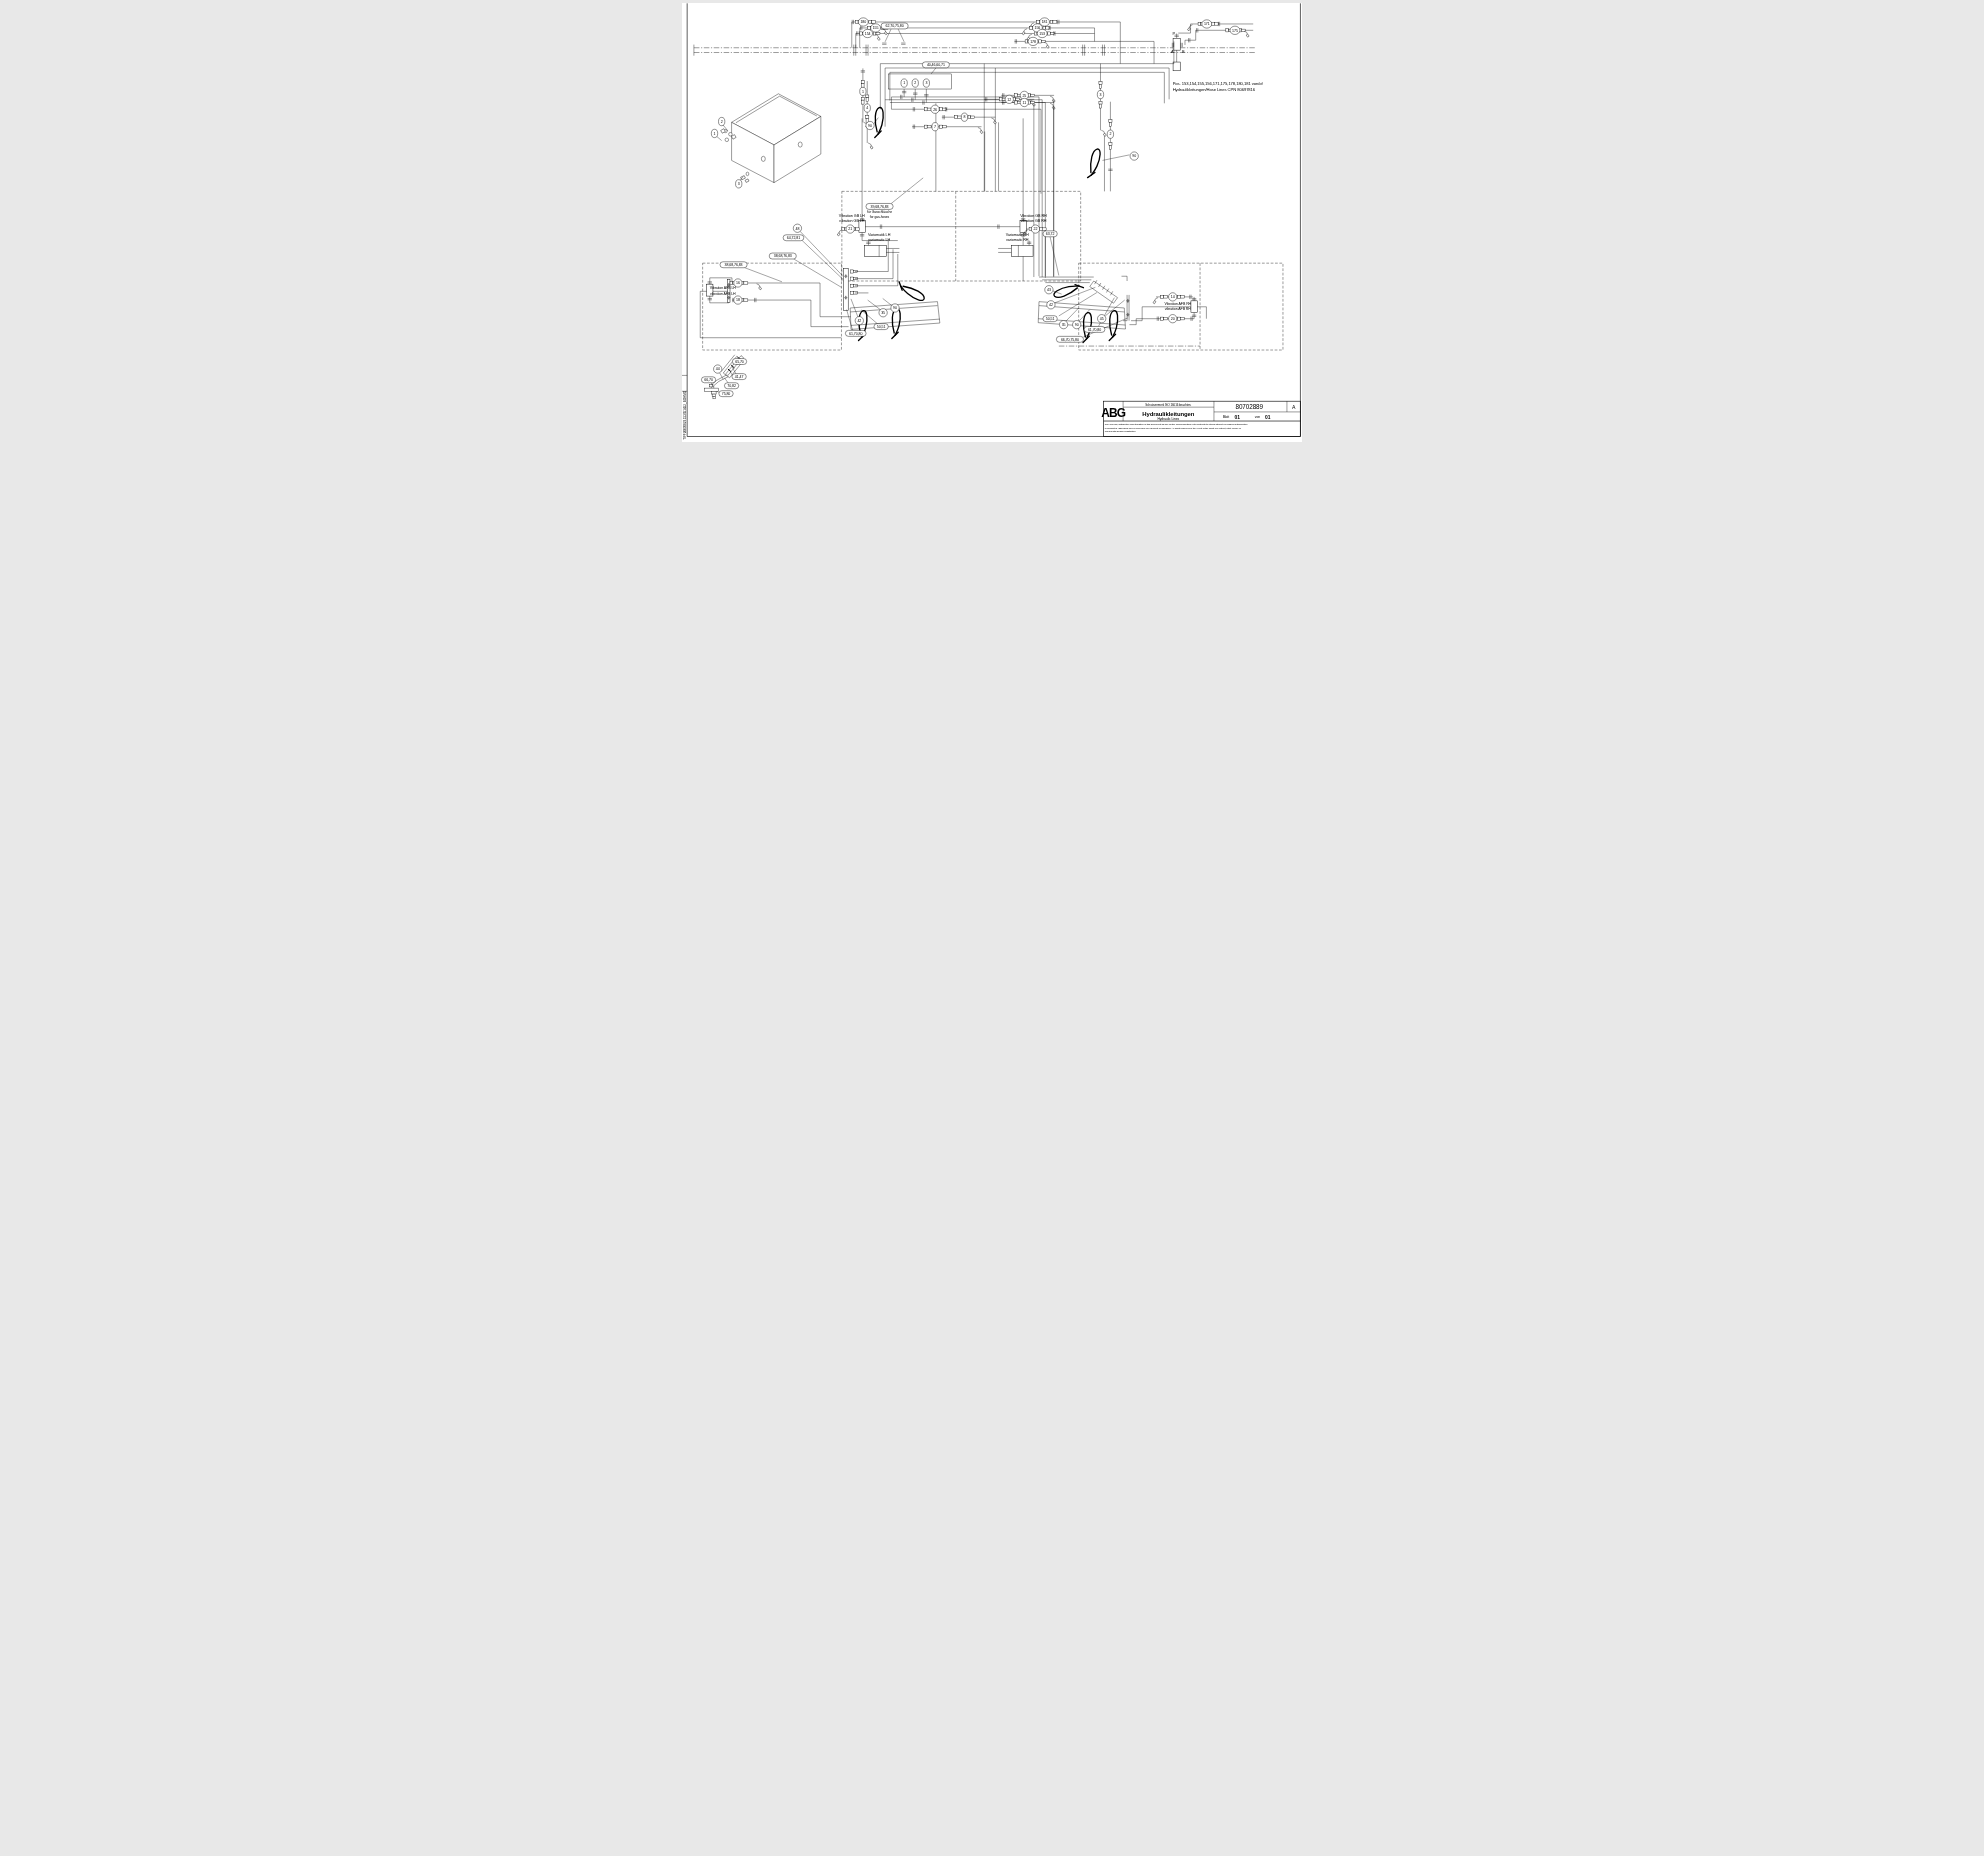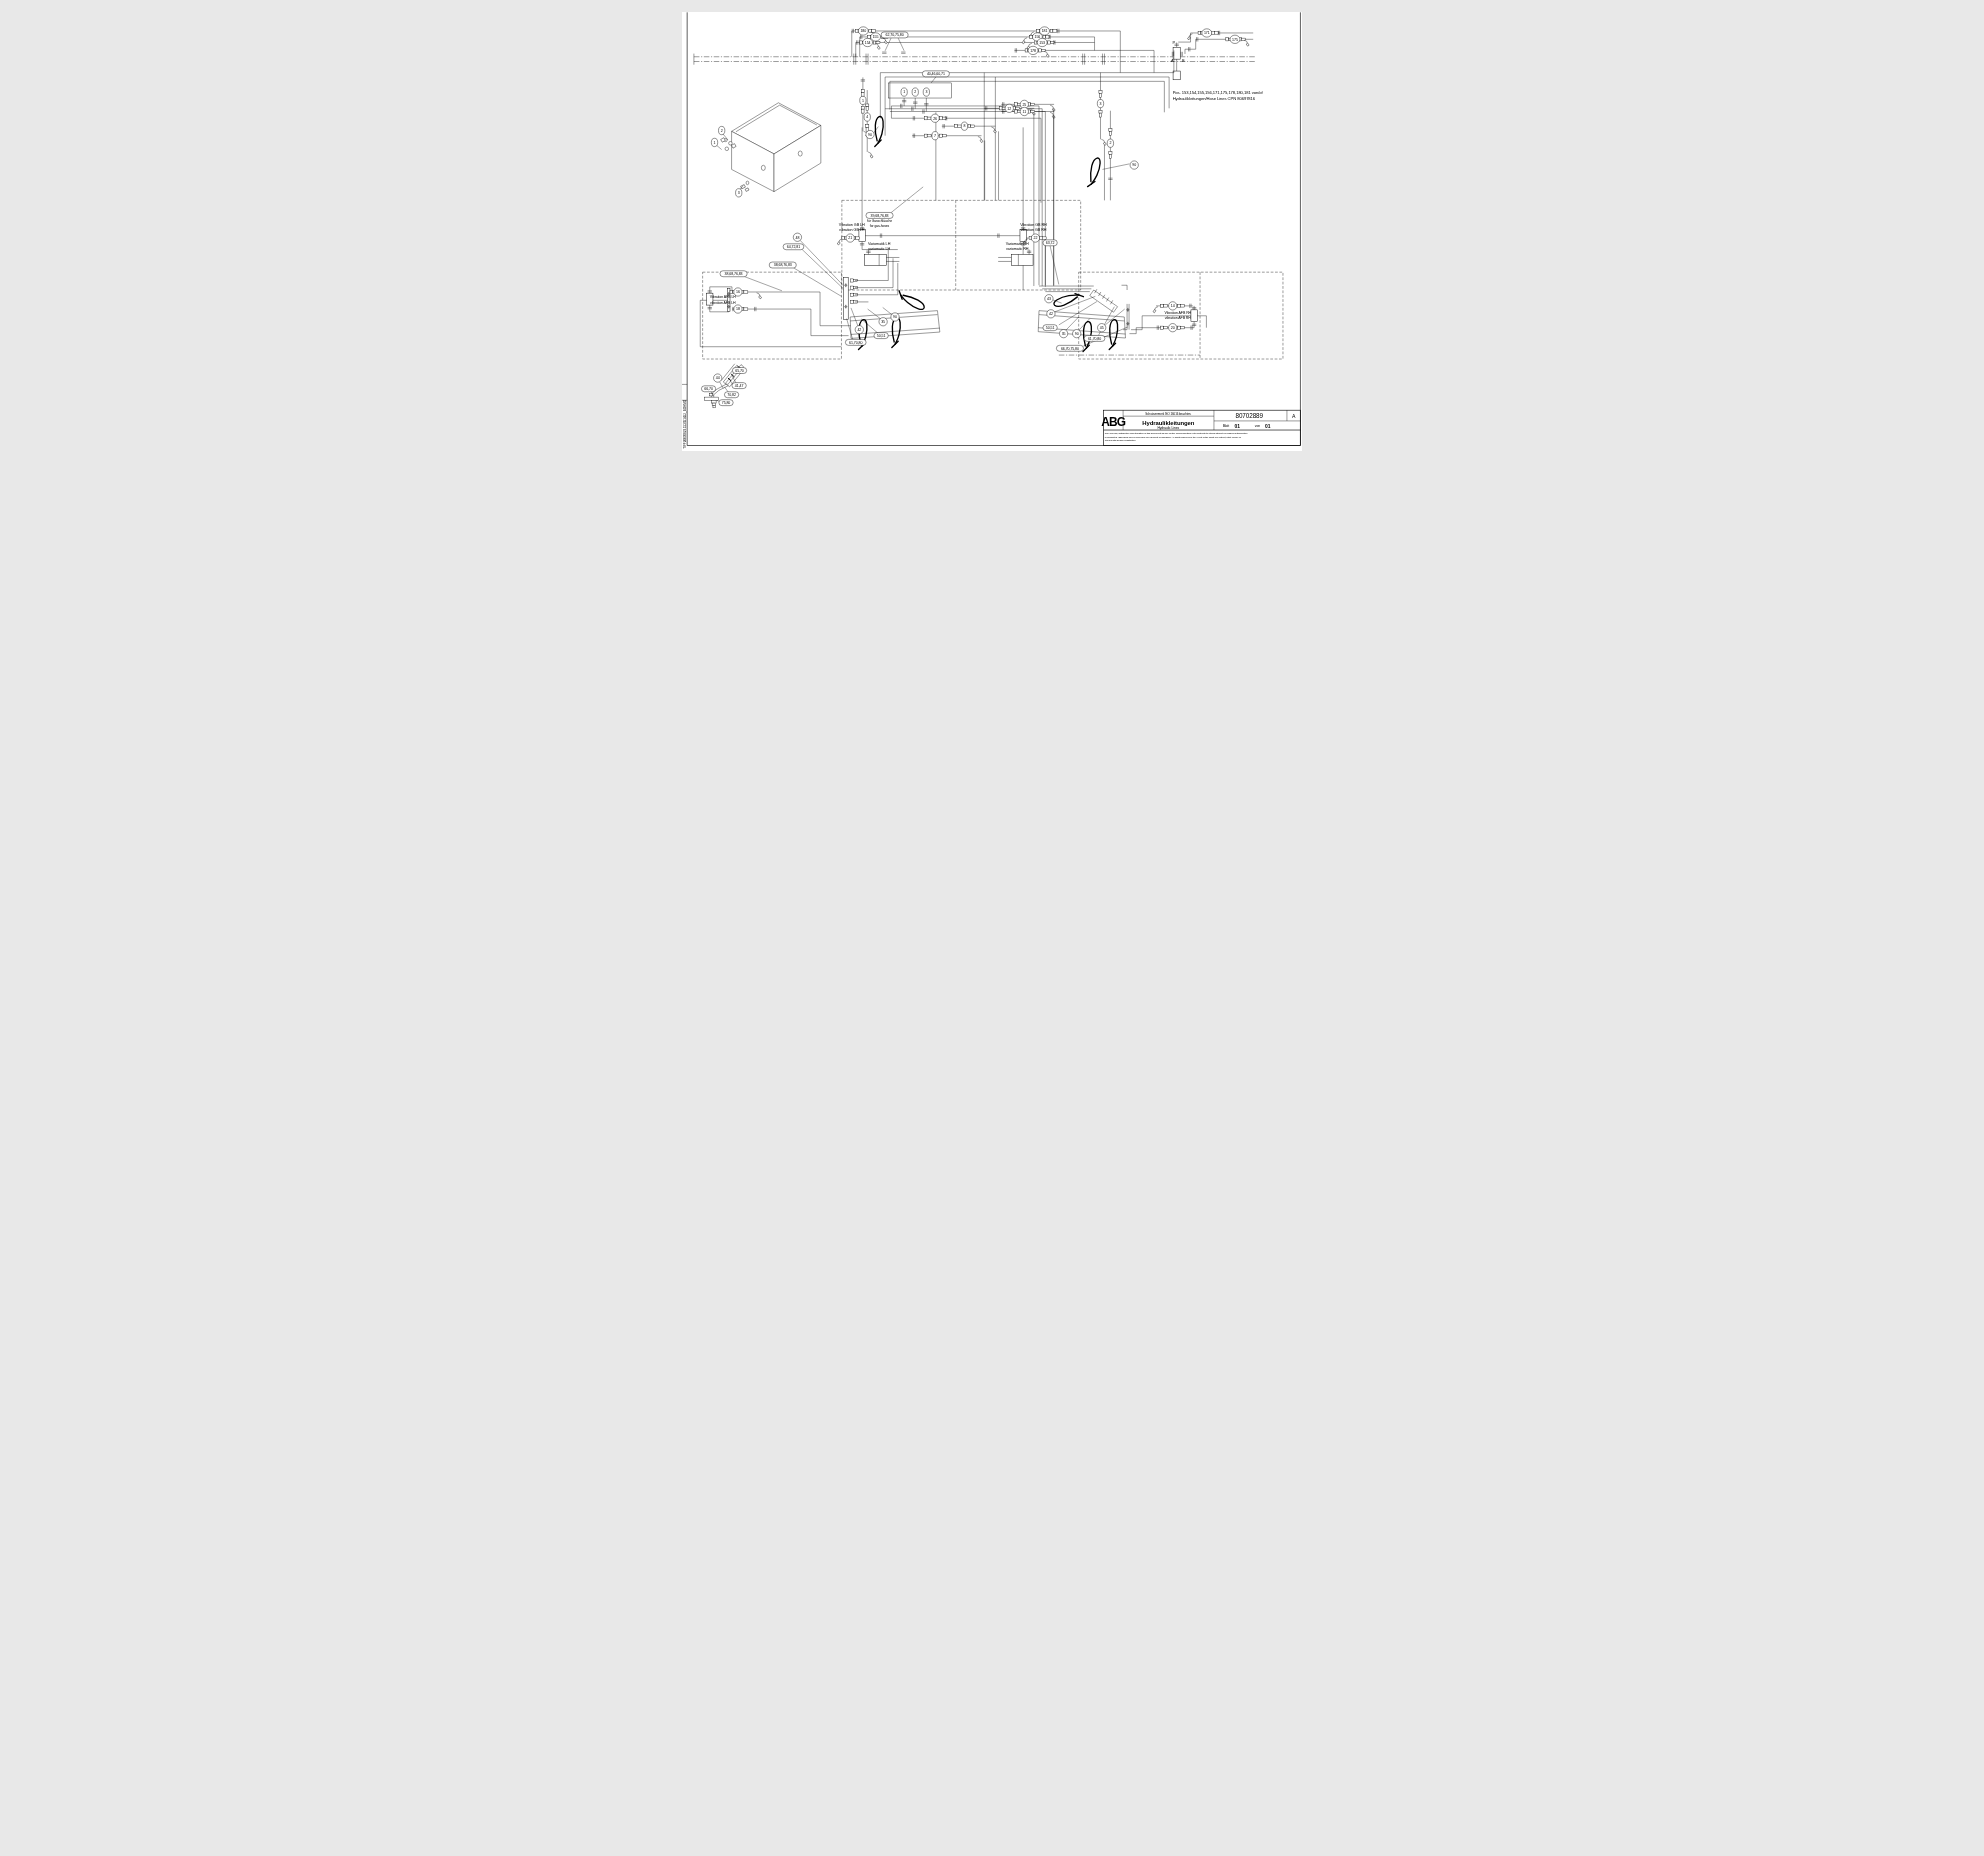--- a/index.html
+++ b/index.html
@@ -1,16 +1,16 @@
 <!DOCTYPE html>
 <html style="font-size:6.4px"><head>
 <meta charset="utf-8">
 <style>
   html,body{margin:0;padding:0;background:#e8e8e8;}
-  #sheet{position:relative;width:620px;height:439px;background:#fff;margin:12px auto;
+  #sheet{position:relative;width:620px;height:439px;background:#fff;margin:3px auto;
          font-family:"Liberation Sans",sans-serif;}
   svg{position:absolute;left:0;top:0;}
   svg text{font-family:"Liberation Sans",sans-serif;fill:#000;letter-spacing:-0.2px;}
   .ln{stroke:#000;stroke-width:1;fill:none;}
   .ln2{stroke:#000;stroke-width:1.6;fill:none;}
   .thk{stroke:#000;stroke-width:3.4;fill:none;stroke-linecap:round;}
   .dash{stroke:#000;stroke-width:1;fill:none;stroke-dasharray:7 4;}
   .dashdot{stroke:#000;stroke-width:1;fill:none;stroke-dasharray:14 4 3 4;}
   .wfill{fill:#fff;stroke:#000;stroke-width:1;}
   .blk{fill:#fff;stroke:#000;stroke-width:1.2;}

